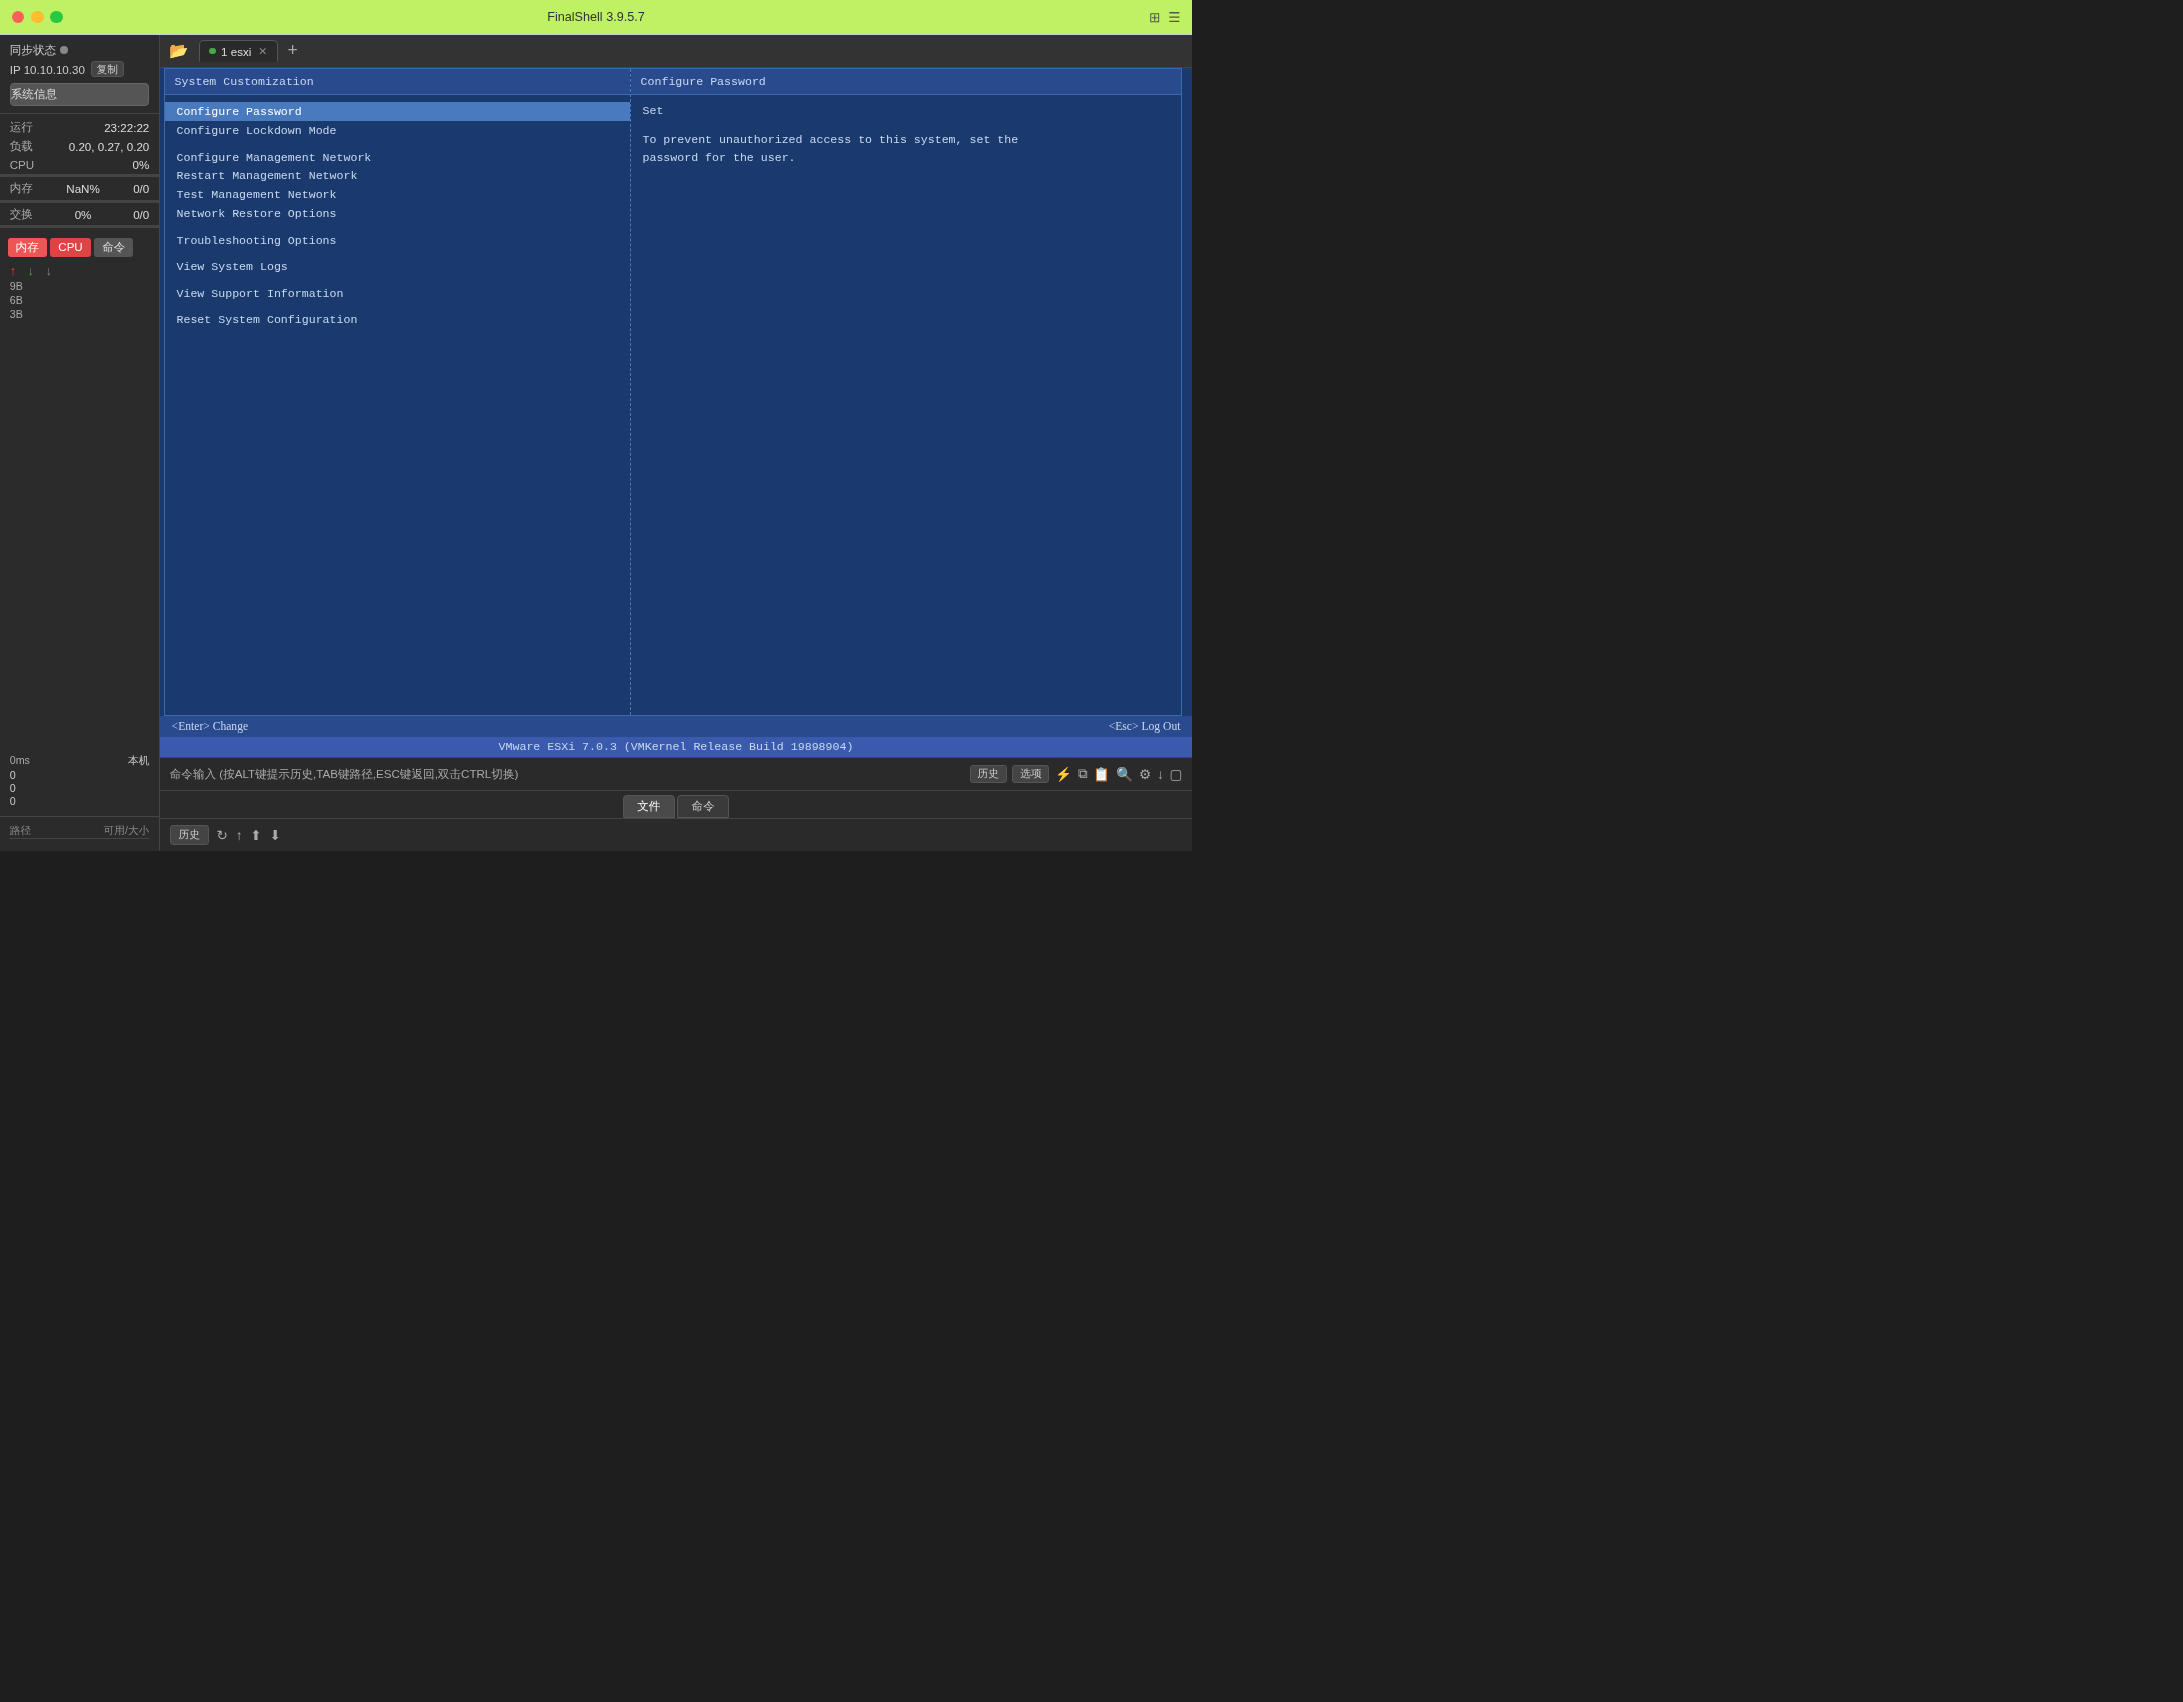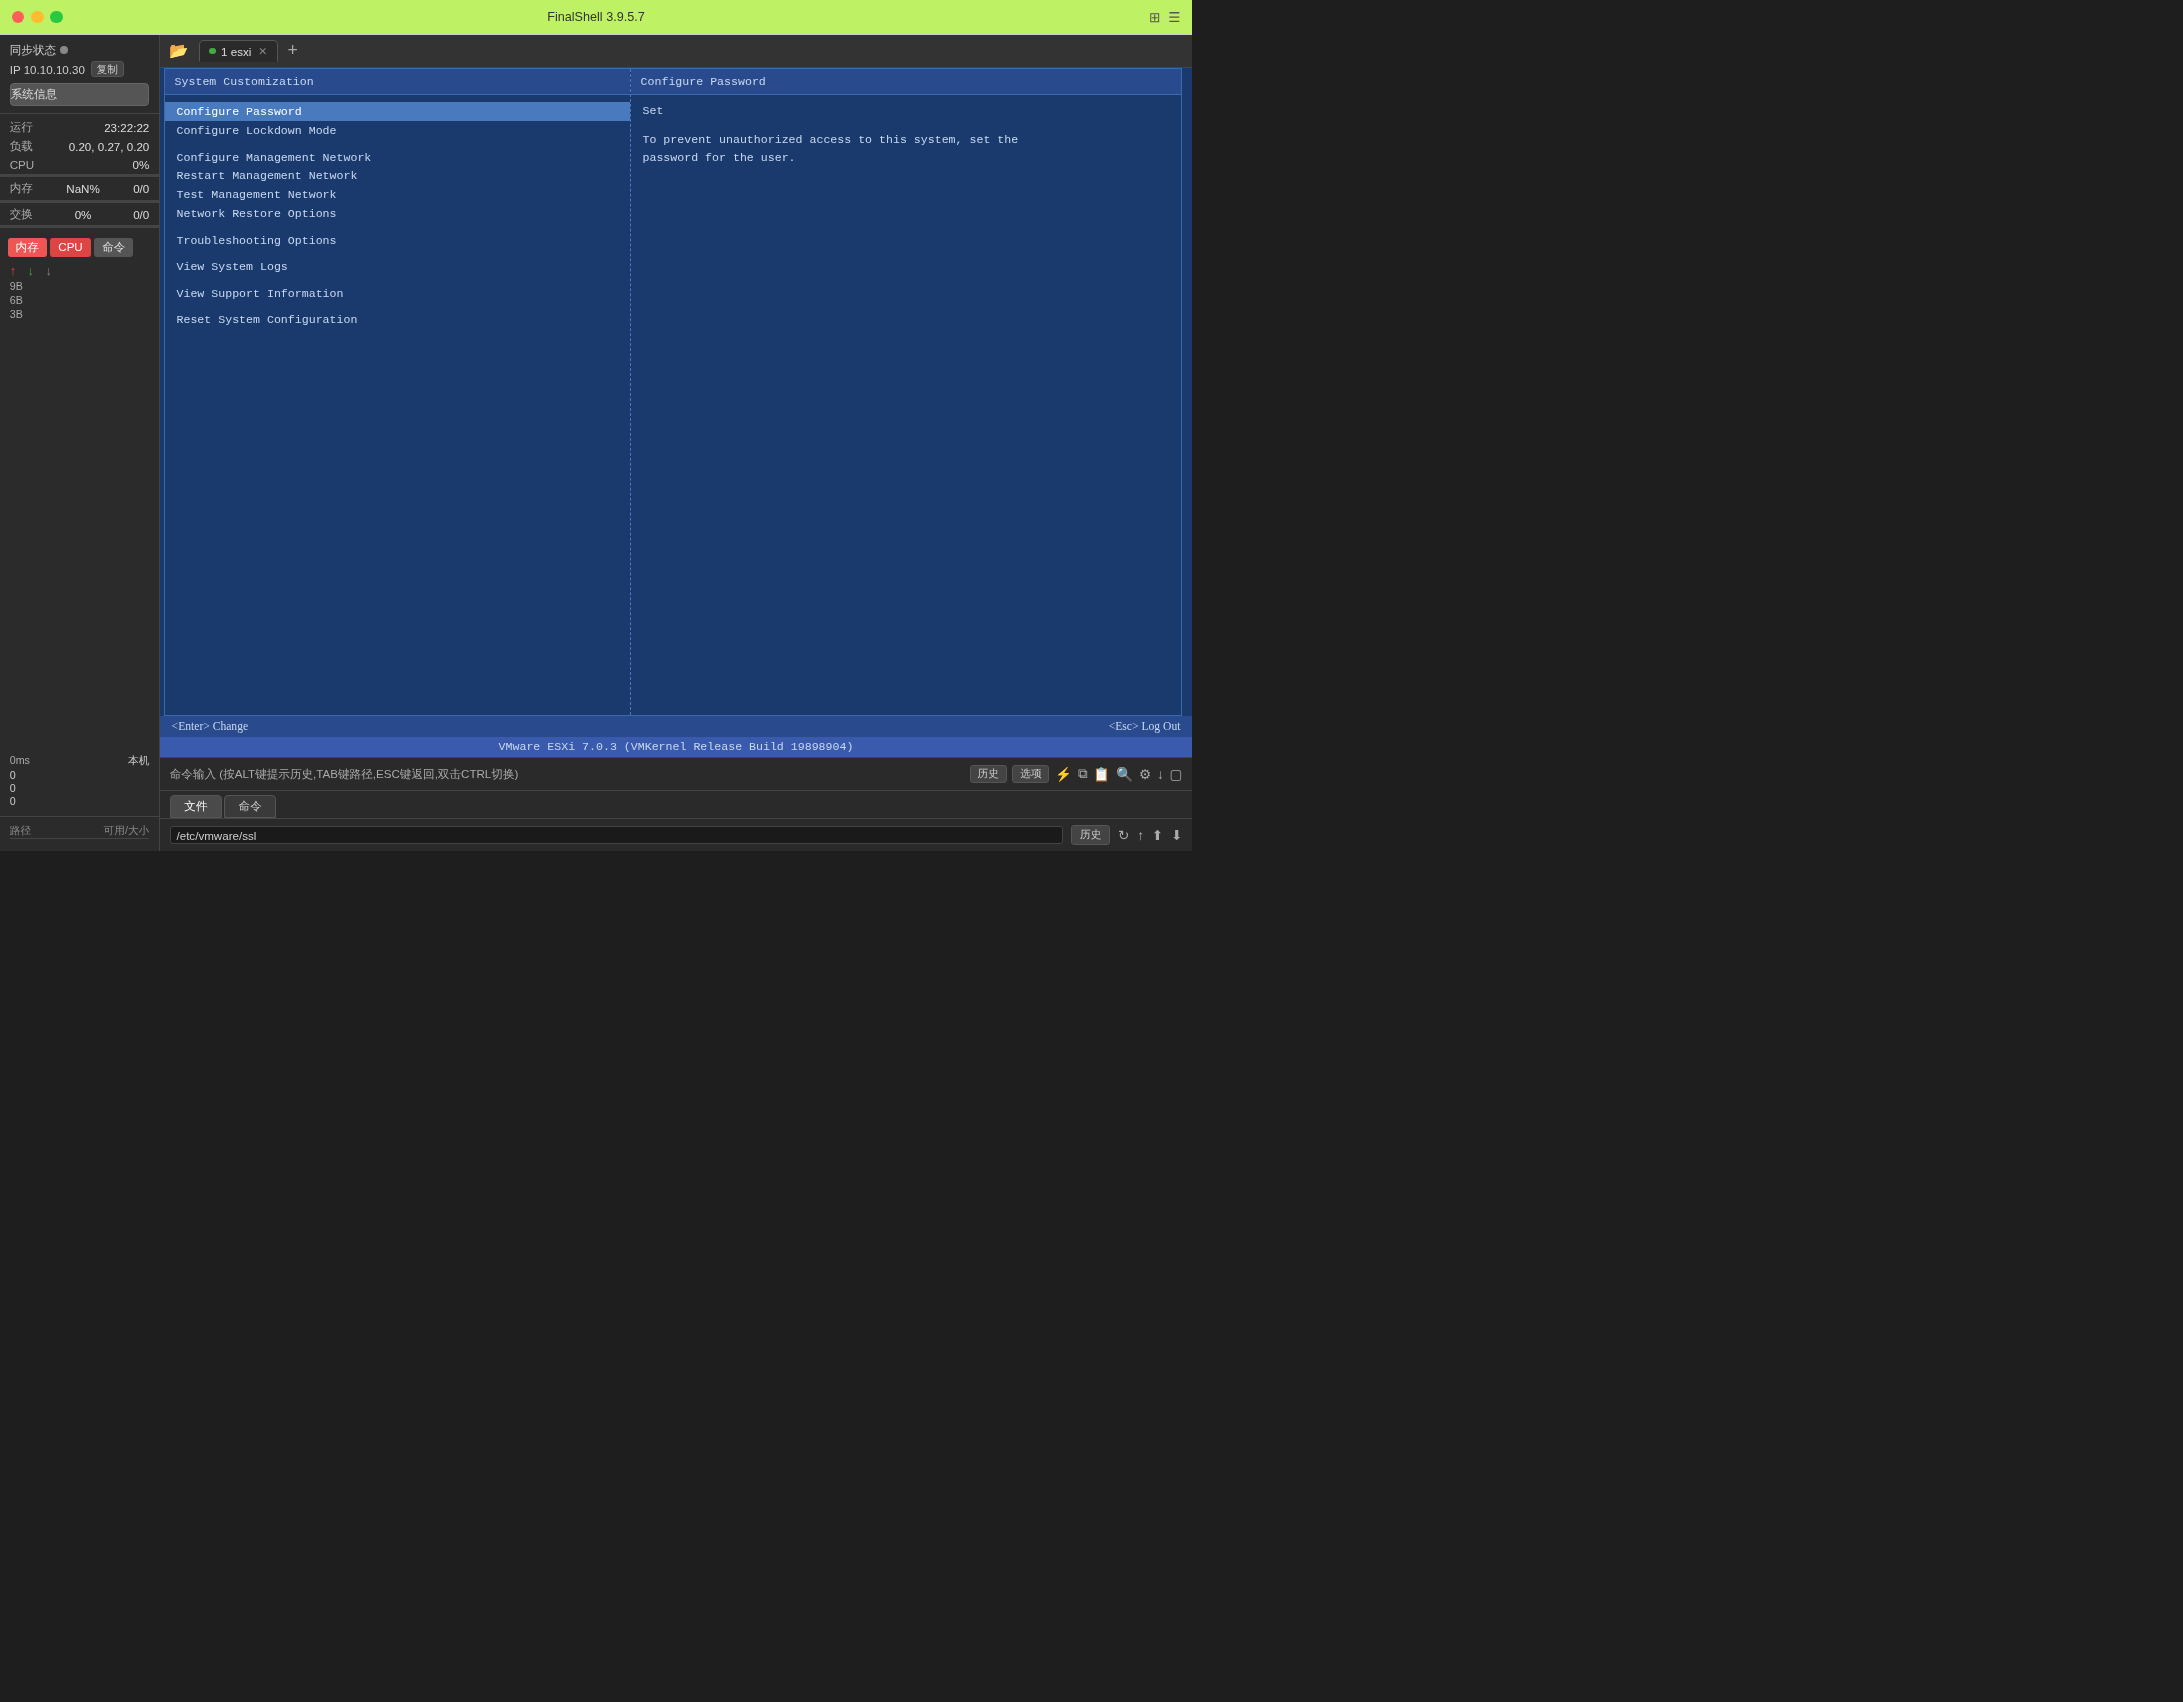--- a/index.html
+++ b/index.html
@@ -418,20 +418,21 @@
       cursor: pointer;
     }
 
     
     .bottom-tabs {
       display: flex;
       background: #2a2a2a;
       border-top: 1px solid #444;
       padding: 3.9px 9.7px 0;
       gap: 1.9px;
+      justify-content: center;
     }
     .bottom-tab {
       padding: 2.9px 13.6px;
       font-size: 11.6px;
       background: #3a3a3a;
       border: 1px solid #555;
       border-radius: 3.9px 3.9px 0 0;
       cursor: pointer;
       color: #ccc;
     }
@@ -663,21 +664,20 @@
           <span class="cmd-icon">▢</span>
         </div>
       </div>
 
       <div class="bottom-tabs">
         <div class="bottom-tab active">文件</div>
         <div class="bottom-tab">命令</div>
       </div>
 
       <div class="file-path-bar">
-        <input class="file-path-input" type="text" value="/etc/vmware/ssl" style="">
         <button class="file-path-btn">历史</button>
         <span class="file-path-icon">↻</span>
         <span class="file-path-icon">↑</span>
         <span class="file-path-icon">⬆</span>
         <span class="file-path-icon">⬇</span>
       </div>
 
     </div>
   </div>
 </div>

